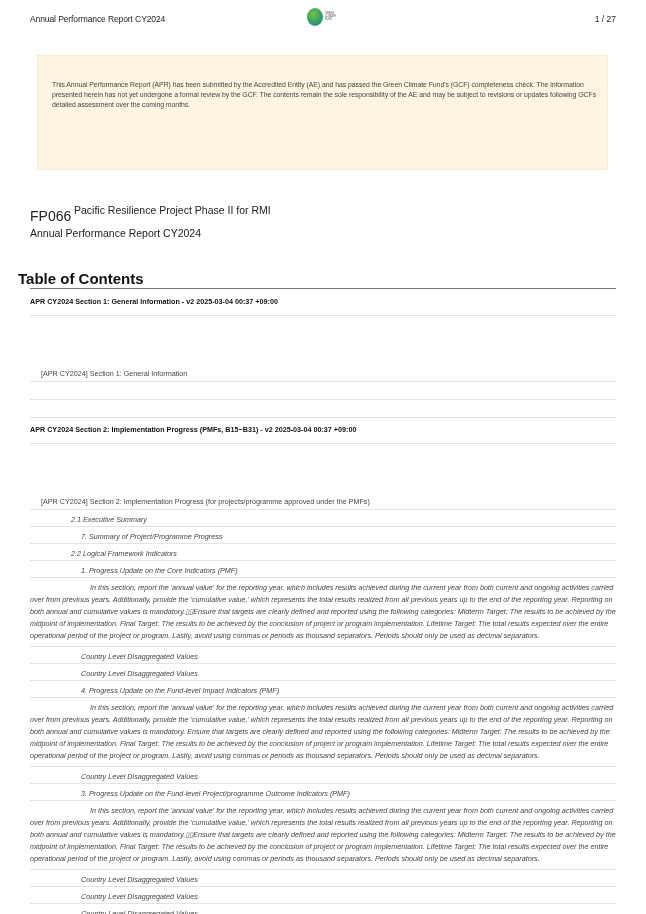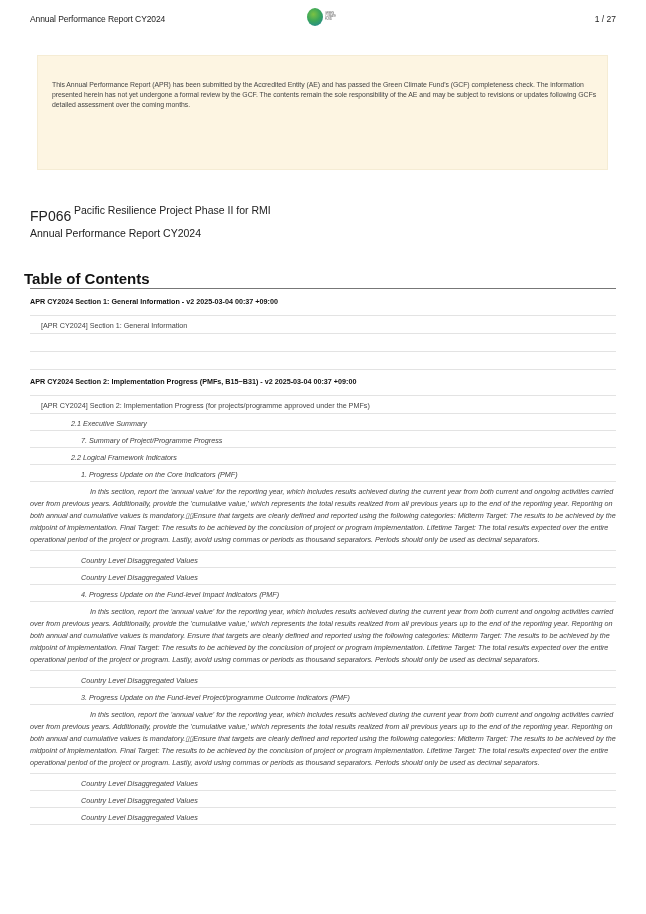--- a/index.html
+++ b/index.html
@@ -15,27 +15,27 @@
   .logo-text { position: absolute; left: 18px; top: 4px; font-size: 2.6px; line-height: 3.2px; color: #555; width: 16px; }
 
   .notice { position: absolute; left: 37px; top: 55px; width: 571px; height: 115px;
     background: #fdf5e2; border: 1px solid #f5ecd4; }
   .notice-text { position: absolute; left: 14px; top: 24px; width: 545px; font-size: 6.9px; line-height: 10px; color: #444; letter-spacing: -0.05px; }
 
   .proj-id { position: absolute; left: 30px; top: 196px; font-size: 14px; color: #222; margin-top: 12px; }
   .proj-name { position: absolute; left: 30px; top: 204px; font-size: 10.5px; color: #222; padding-left: 44px; }
   .report-title { position: absolute; left: 30px; top: 227px; font-size: 10.5px; color: #222; }
 
-  .toc-title { position: absolute; left: 24px; top: 270px; font-size: 15px; font-weight: bold; color: #111; }
+  .toc-title { position: absolute; left: 18px; top: 270px; font-size: 15px; font-weight: bold; color: #111; }
   .toc-rule { position: absolute; left: 30px; top: 288px; width: 586px; height: 1px; background: #777; }
 
   .toc { position: absolute; left: 30px; top: 290px; width: 586px; }
   .row { position: relative; border-bottom: 1px solid #e3e3e3; font-size: 7.2px; color: #444; }
   .row.section { height: 26px; font-weight: bold; color: #111; padding-top: 7px; font-size: 7.2px; }
-  .row.form { height: 18px; padding-top: 5px; padding-left: 11px; }
+  .row.form { height: 18px; padding-top: 5px; padding-left: 11px; margin-top: 48px; }
   .row.blank { height: 18px; }
   .row.l1 { height: 17px; padding-top: 5px; padding-left: 41px; font-style: italic; }
   .row.l2 { height: 17px; padding-top: 5px; padding-left: 51px; font-style: italic; }
   .row.para { padding: 4px 0 4px 0; font-style: italic; font-size: 7.2px; line-height: 12px; color: #444; text-indent: 60px; }
   .row.cl { height: 17px; padding-top: 5px; padding-left: 51px; font-style: italic; }
 </style>
 </head>
 <body>
 
 <div class="header">

